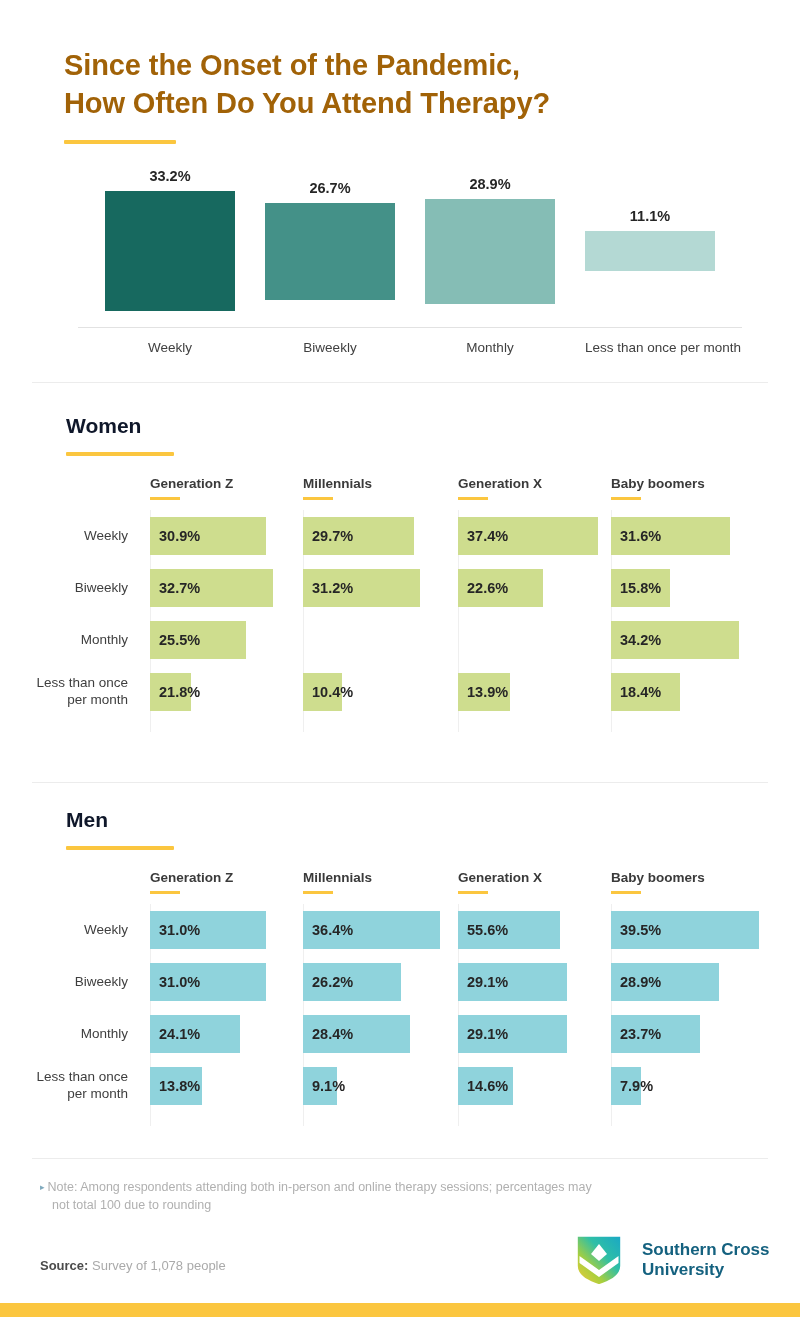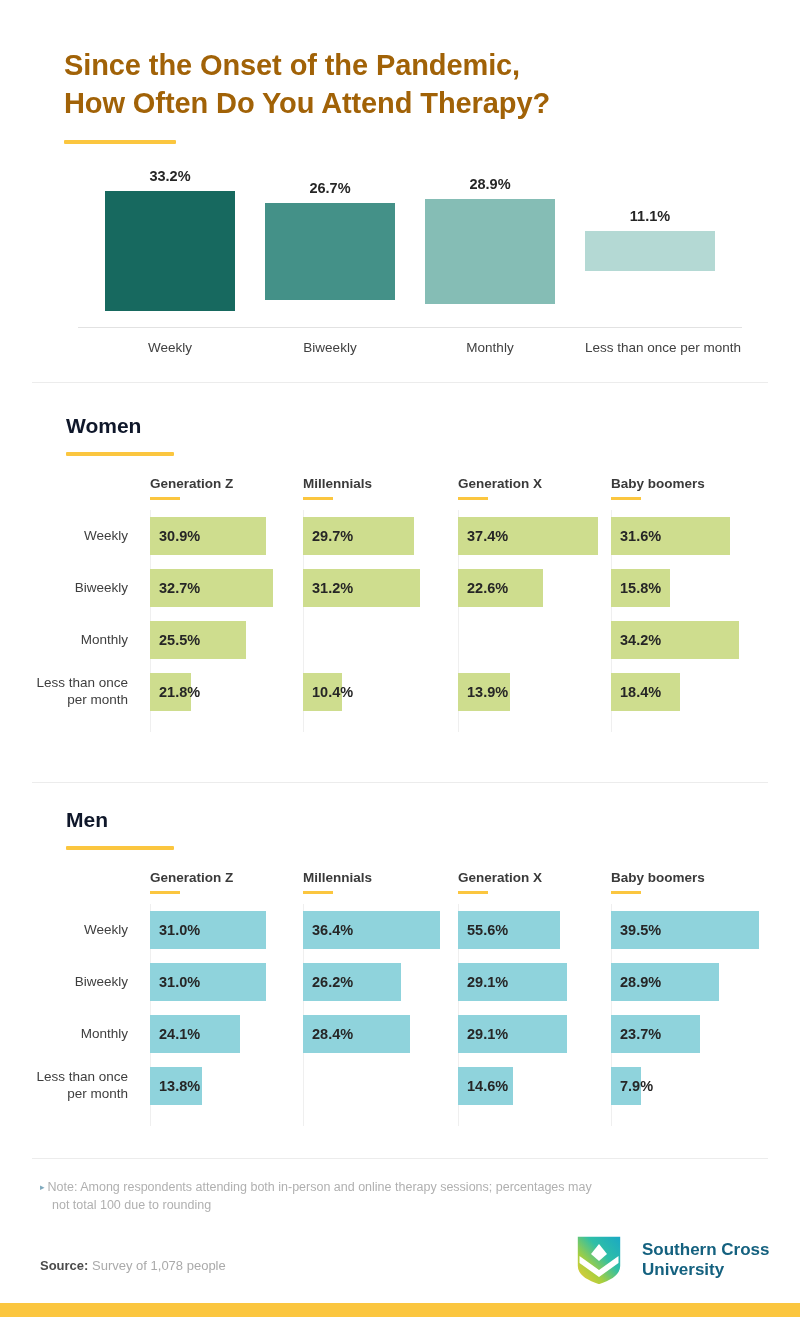--- a/index.html
+++ b/index.html
@@ -502,20 +502,24 @@
             <div class="hbar-wrap" style="left: 611px; width: 150px;">
               <div class="hbar" style="width: 89px; background: rgb(143, 211, 220);"></div>
               <div class="hbar-val">23.7%</div>
             </div>
           </div>
           <div class="row">
             <div class="rowlabel">Less than once<br>per month</div>
             <div class="hbar-wrap" style="left: 150px; width: 150px;">
               <div class="hbar" style="width: 52px; background: rgb(143, 211, 220);"></div>
               <div class="hbar-val">13.8%</div>
+            </div>
+            <div class="hbar-wrap" style="left: 303px; width: 150px;">
+              <div class="hbar" style="width: 34px; background: rgb(143, 211, 220);"></div>
+              <div class="hbar-val">9.1%</div>
             </div>
             <div class="hbar-wrap" style="left: 458px; width: 150px;">
               <div class="hbar" style="width: 55px; background: rgb(143, 211, 220);"></div>
               <div class="hbar-val">14.6%</div>
             </div>
             <div class="hbar-wrap" style="left: 611px; width: 150px;">
               <div class="hbar" style="width: 30px; background: rgb(143, 211, 220);"></div>
               <div class="hbar-val">7.9%</div>
             </div>
           </div>

